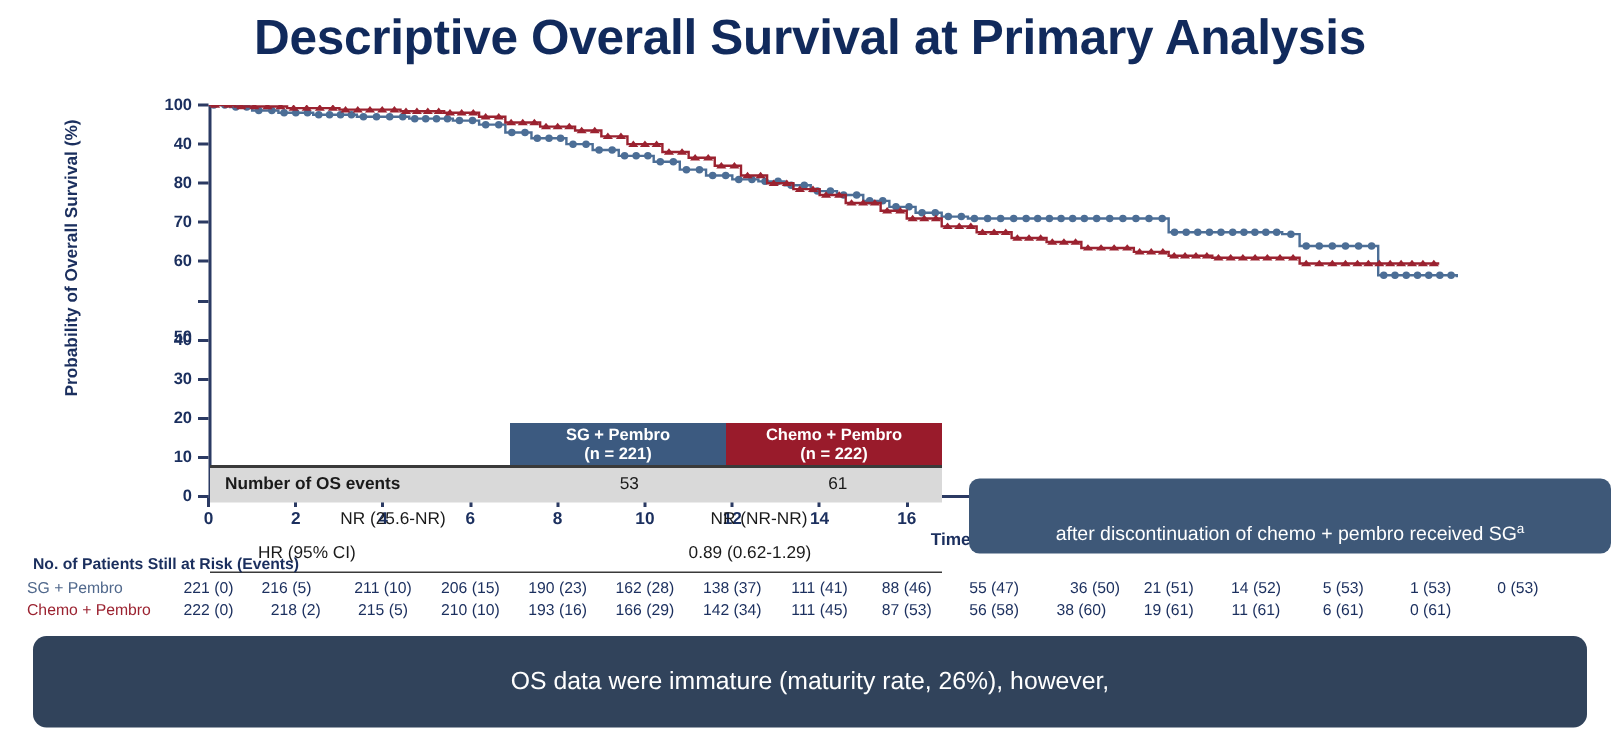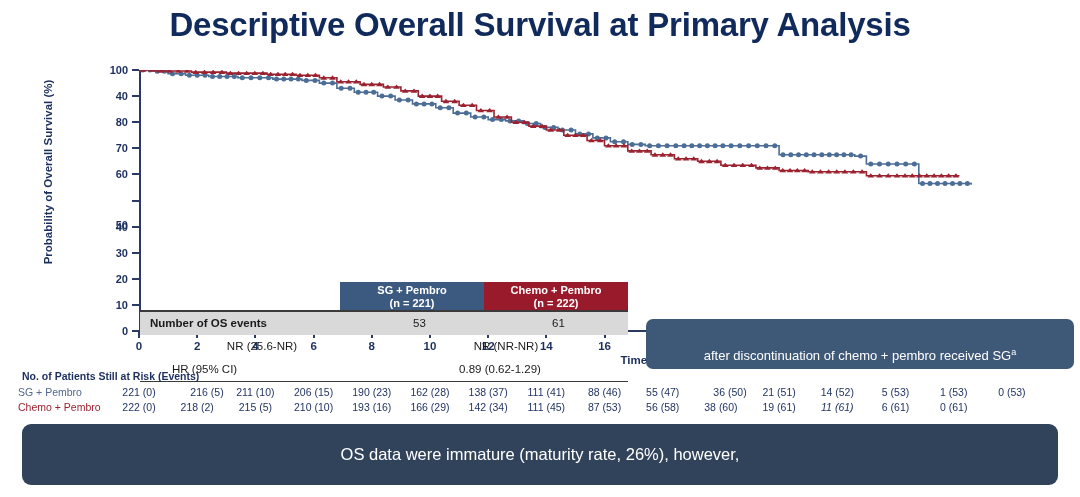--- a/index.html
+++ b/index.html
@@ -413,21 +413,21 @@
     </div>
   </div>
 
 </div>
 
 <div id="risk">
   <div id="risk-title">No. of Patients Still at Risk (Events)</div>
   <div class="risk-row" id="risk-row-0" style="top:16px;">
     <div class="risk-name blue">SG + Pembro</div>
   <div class="risk-cell" style="left: 139px;">221 (0)</div>
-      <div class="risk-cell" style="left: 207px;">216 (5)</div>
+      <div class="risk-cell" style="left: 191px;">216 (5)</div>
       <div class="risk-cell" style="left: 255.387px;">211 (10)</div>
       <div class="risk-cell" style="left: 313.581px;">206 (15)</div>
       <div class="risk-cell" style="left: 371.774px;">190 (23)</div>
       <div class="risk-cell" style="left: 429.968px;">162 (28)</div>
       <div class="risk-cell" style="left: 488.161px;">138 (37)</div>
       <div class="risk-cell" style="left: 546.355px;">111 (41)</div>
       <div class="risk-cell" style="left: 604.548px;">88 (46)</div>
       <div class="risk-cell" style="left: 662.742px;">55 (47)</div>
       <div class="risk-cell" style="left: 730px;">36 (50)</div>
       <div class="risk-cell" style="left: 779.129px;">21 (51)</div>
@@ -443,21 +443,21 @@
       <div class="risk-cell" style="left: 255.387px;">215 (5)</div>
       <div class="risk-cell" style="left: 313.581px;">210 (10)</div>
       <div class="risk-cell" style="left: 371.774px;">193 (16)</div>
       <div class="risk-cell" style="left: 429.968px;">166 (29)</div>
       <div class="risk-cell" style="left: 488.161px;">142 (34)</div>
       <div class="risk-cell" style="left: 546.355px;">111 (45)</div>
       <div class="risk-cell" style="left: 604.548px;">87 (53)</div>
       <div class="risk-cell" style="left: 662.742px;">56 (58)</div>
       <div class="risk-cell" style="left: 720.935px;">38 (60)</div>
       <div class="risk-cell" style="left: 779.129px;">19 (61)</div>
-      <div class="risk-cell" style="left: 837.323px; font-style: italic;">11 (61)</div>
+      <div class="risk-cell" style="left: 837.323px;">11 (61)</div>
       <div class="risk-cell" style="left: 895.516px;">6 (61)</div>
       <div class="risk-cell" style="left: 953.71px;">0 (61)</div>
     </div>
 </div>
 
 <div id="banner">
   <div>
     <span>OS data were immature (maturity rate, 26%), however,</span><br>
   </div>
 </div>

